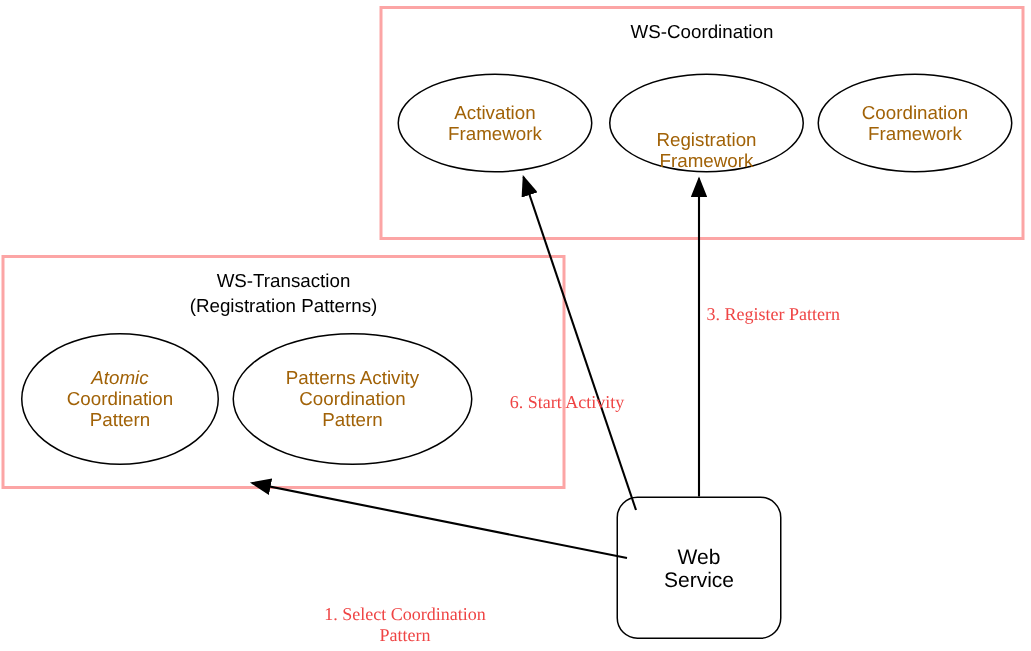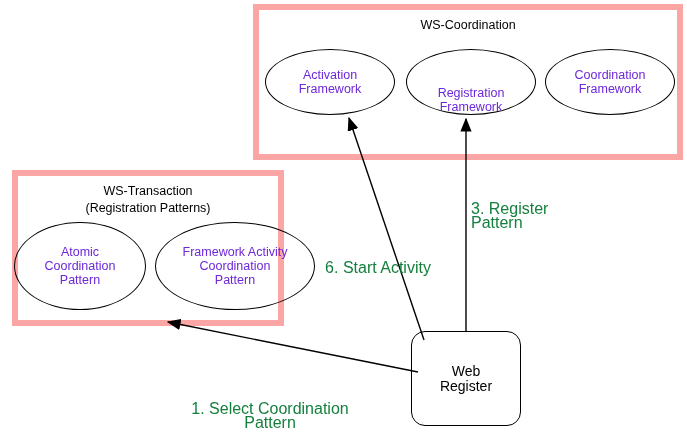--- a/index.html
+++ b/index.html
@@ -10,21 +10,21 @@
   #stage {
     position: relative;
     width: 687px;
     height: 434px;
     background: #ffffff;
     font-family: "Liberation Sans", sans-serif;
     overflow: hidden;
   }
   .box {
     position: absolute;
-    border: 6px solid #fca5a5;
+    border: 2px solid #fca5a5;
     background: transparent;
     box-sizing: border-box;
   }
   .box-title {
     position: absolute;
     left: 0;
     right: 0;
     text-align: center;
     font-size: 12.5px;
     color: #000000;
@@ -34,43 +34,44 @@
     position: absolute;
     border: 1px solid #000000;
     border-radius: 50%;
     box-sizing: border-box;
     display: flex;
     align-items: center;
     justify-content: center;
     text-align: center;
     font-size: 12.5px;
     line-height: 14px;
-    color: #6d28d9;
+    color: #a16207;
   }
   .ellipse span { display: block; padding: 0 6px; }
   .rrect {
     position: absolute;
     border: 1px solid #000000;
     border-radius: 14px;
     box-sizing: border-box;
     display: flex;
     align-items: center;
     justify-content: center;
     text-align: center;
     font-size: 14px;
     line-height: 15px;
     color: #000000;
   }
   .arrow-label {
     position: absolute;
-    font-size: 16px;
+    font-size: 12px;
     line-height: 14px;
-    color: #15803d;
+    color: #ef4444;
     text-align: center;
     white-space: pre-line;
+    font-family: Liberation Serif, serif;
   }
   svg.arrows {
     position: absolute;
     left: 0;
     top: 0;
     width: 687px;
     height: 434px;
     pointer-events: none;
   }
 </style>
@@ -97,45 +98,45 @@
     </span>
   </div>
 
   <div class="ellipse" style="left:545px; top:49px; width:130px; height:66px;">
     <span>
       <span style="display: block;">Coordination</span>
       <span style="display: block;">Framework</span>
     </span>
   </div>
 
-  <div class="box" style="left:12px; top:170px; width:272px; height:156px;">
+  <div class="box" style="left:1px; top:170px; width:376px; height:156px;">
     <div class="box-title" style="top:8px;">WS-Transaction</div>
     <div class="box-title" style="top:25px;">(Registration Patterns)</div>
   </div>
 
   <div class="ellipse" style="left:14px; top:222px; width:132px; height:88px;">
     <span>
-      <span style="display: block;">Atomic</span>
+      <span style="display: block; font-style: italic;">Atomic</span>
       <span style="display: block;">Coordination</span>
       <span style="display: block;">Pattern</span>
     </span>
   </div>
 
   <div class="ellipse" style="left:155px; top:222px; width:160px; height:88px;">
     <span>
-      <span style="display: block;">Framework Activity</span>
+      <span style="display: block;">Patterns Activity</span>
       <span style="display: block;">Coordination</span>
       <span style="display: block;">Pattern</span>
     </span>
   </div>
 
   <div class="rrect" style="left:411px; top:331px; width:110px; height:95px;">
     <span>
       <span style="display: block;">Web</span>
-      <span style="display: block;">Register</span>
+      <span style="display: block;">Service</span>
     </span>
   </div>
 
   <svg class="arrows" viewBox="0 0 687 434">
     <defs>
       <marker id="head" markerWidth="10" markerHeight="8" refX="9" refY="4" orient="auto">
         <path d="M0,0 L10,4 L0,8 z" fill="#000000"></path>
       </marker>
     </defs>
 

